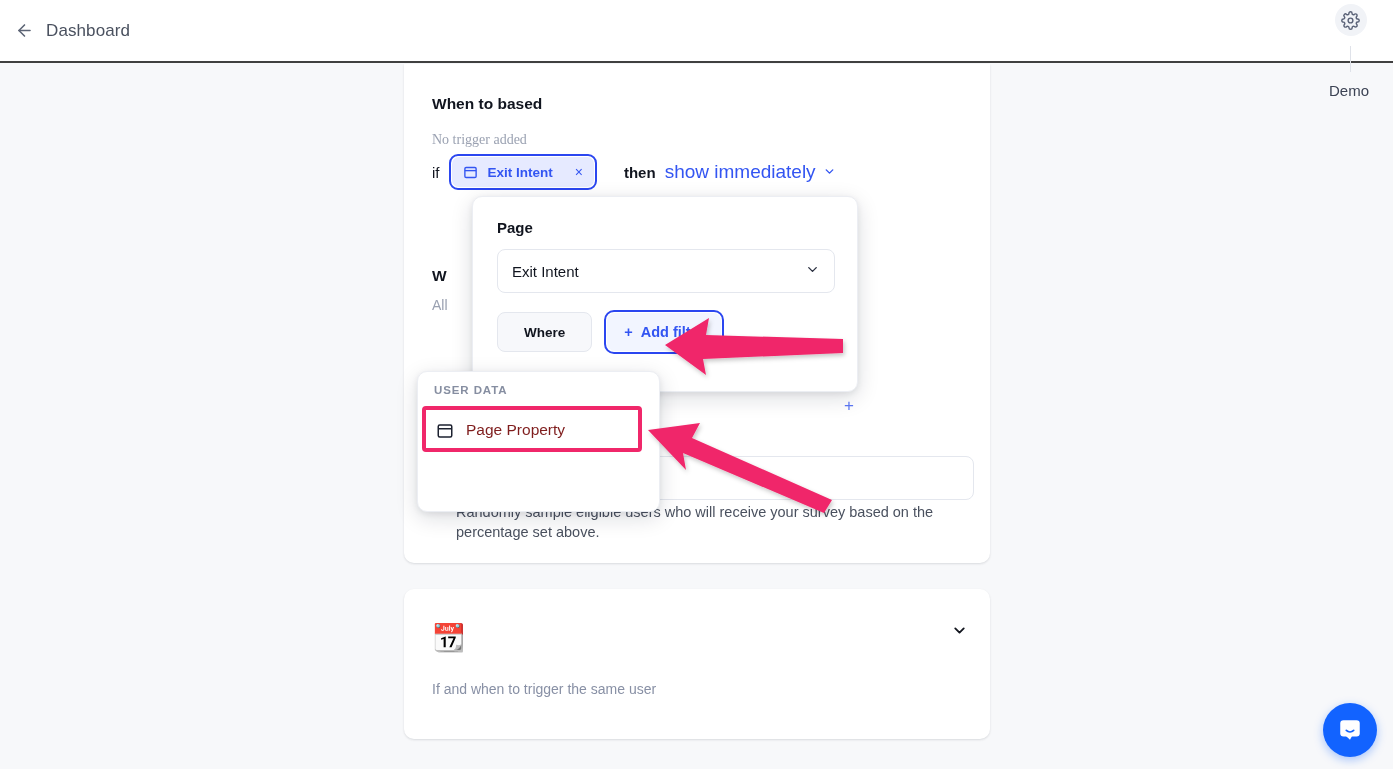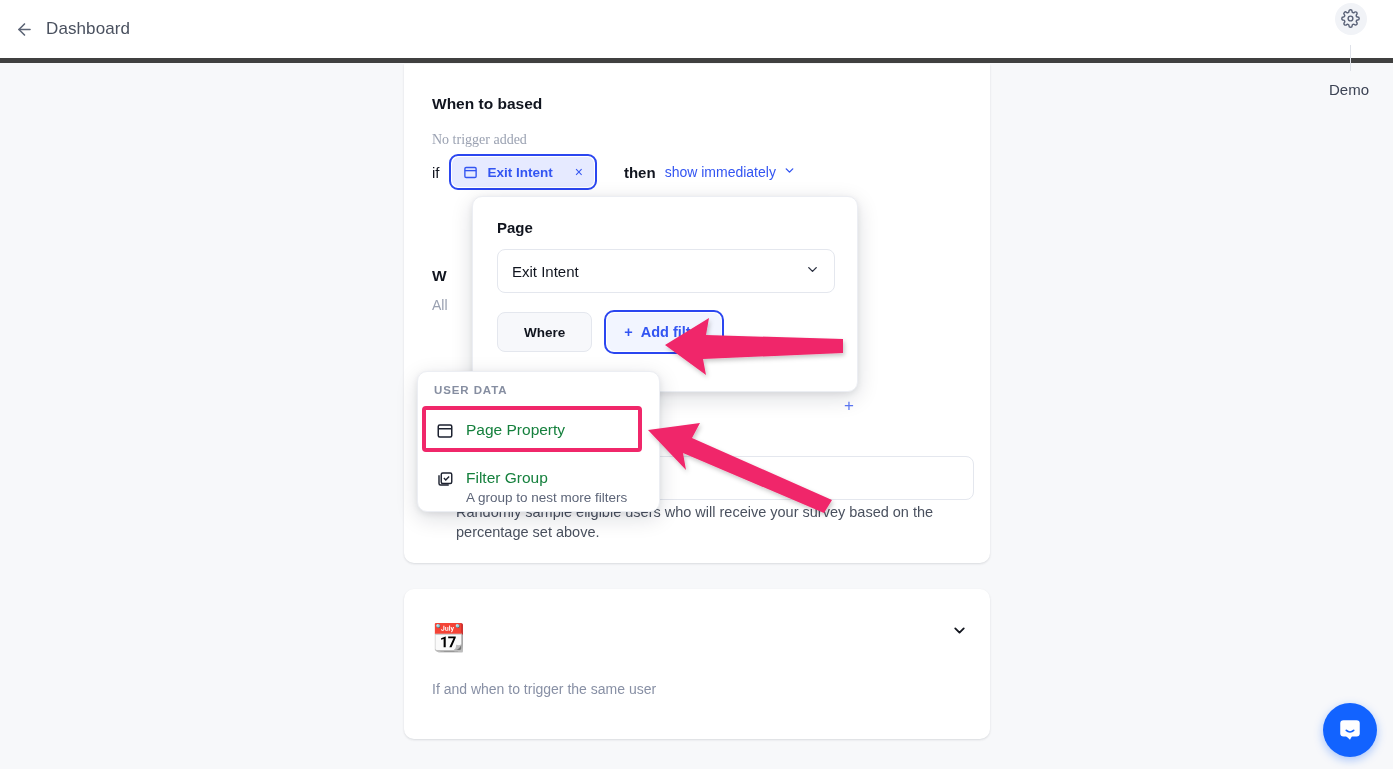--- a/index.html
+++ b/index.html
@@ -11,21 +11,21 @@
     color: #1b1f2a;
     overflow: hidden;
     position: relative;
   }
 
   
   .topbar {
     position: absolute; top: 0; left: 0;
     width: 1393px; height: 63px;
     background: #ffffff;
-    border-bottom: 5px solid #404040;
+    border-bottom: 2px solid #404040;
     display: flex; align-items: center;
     z-index: 5;
   }
   .topbar-left { display: flex; align-items: center; padding-left: 14px; gap: 12px; }
   .back-arrow {
     width: 20px; height: 20px; display: flex; align-items: center; justify-content: center;
     color: #5c6475; cursor: pointer;
   }
   .page-title { font-size: 17px; color: #4a515f; letter-spacing: .1px; }
   .topbar-right {
@@ -74,21 +74,21 @@
   .chip {
     display: flex; align-items: center; gap: 10px;
     background: #e6eaff; border-radius: 7px;
     padding: 7px 11px; cursor: pointer;
   }
   .chip-icon { width: 15px; height: 15px; color: #3355f2; display:flex; }
   .chip-label { font-size: 13.5px; font-weight: bold; color: #3355f2; }
   .chip-close { font-size: 14px; color: #3355f2; margin-left: 12px; cursor: pointer; }
   .then-label { font-size: 15px; font-weight: bold; color: #11151f; margin-left: 18px; }
   .show-link {
-    font-size: 14px; color: #3355f2; cursor: pointer;
+    font-size: 19px; color: #3355f2; cursor: pointer;
     display: flex; align-items: center; gap: 7px;
   }
 
   .add-plus {
     position: absolute; left: 440px; font-size: 17px; color: #5c77f5;
     font-weight: 500; cursor: pointer;
   }
   #plus-trigger { top: 206px; left: 440px; }
   #plus-audience { top: 332px; left: 440px; }
 
@@ -151,21 +151,21 @@
     font-size: 11.5px; font-weight: bold; letter-spacing: .9px; color: #868ea1;
   }
   .menu-item {
     position: absolute; left: 8px; width: 227px;
     display: flex; align-items: flex-start; gap: 12px; padding: 8px 10px;
     border-radius: 6px; cursor: pointer;
   }
   #menu-page-property { top: 40px; }
   #menu-filter-group  { top: 88px; }
   .menu-icon { width: 18px; height: 18px; color: #1d2230; flex-shrink: 0; margin-top: 2px; }
-  .menu-text-main { font-size: 15.5px; color: #15803d; line-height: 20px; }
+  .menu-text-main { font-size: 15.5px; color: #7f1d1d; line-height: 20px; }
   .menu-text-sub  { font-size: 13.5px; color: #5d6578; line-height: 18px; margin-top: 1px; }
 
   
   .highlight-rect {
     position: absolute; left: 422px; top: 406px; width: 220px; height: 46px;
     border: 4px solid #f0276a; border-radius: 4px; z-index: 30; pointer-events: none;
   }
 
   
   .arrow-layer {
@@ -293,33 +293,20 @@
   <div class="menu-item" id="menu-page-property">
     <span class="menu-icon">
       <svg width="18" height="18" viewBox="0 0 24 24" fill="none" stroke="currentColor" stroke-width="2">
           <rect x="3" y="4" width="18" height="16" rx="2"></rect>
           <line x1="3" y1="9" x2="21" y2="9"></line>
         </svg>
     </span>
     <span class="menu-text-main">Page Property</span>
   </div>
 
-  <div class="menu-item" id="menu-filter-group">
-    <span class="menu-icon">
-      <svg width="18" height="18" viewBox="0 0 24 24" fill="none" stroke="currentColor" stroke-width="1.9">
-          <rect x="7" y="4" width="14" height="14" rx="2"></rect>
-          <polyline points="10.5 10.8 13 13.3 17.5 8.8"></polyline>
-          <path d="M4 7v11a2 2 0 0 0 2 2h11"></path>
-        </svg>
-    </span>
-    <span>
-      <span class="menu-text-main" style="display:block">Filter Group</span>
-      <span class="menu-text-sub" style="display:block">A group to nest more filters</span>
-    </span>
-  </div>
 </div>
 
 <div class="highlight-rect"></div>
 
 <svg class="arrow-layer" viewBox="0 0 1393 769">
   <defs>
     <filter id="shadow-arrow" x="-25%" y="-25%" width="150%" height="150%">
       <feDropShadow dx="1.5" dy="2.5" stdDeviation="2.2" flood-color="#000" flood-opacity="0.22"></feDropShadow>
     </filter>
   </defs>

